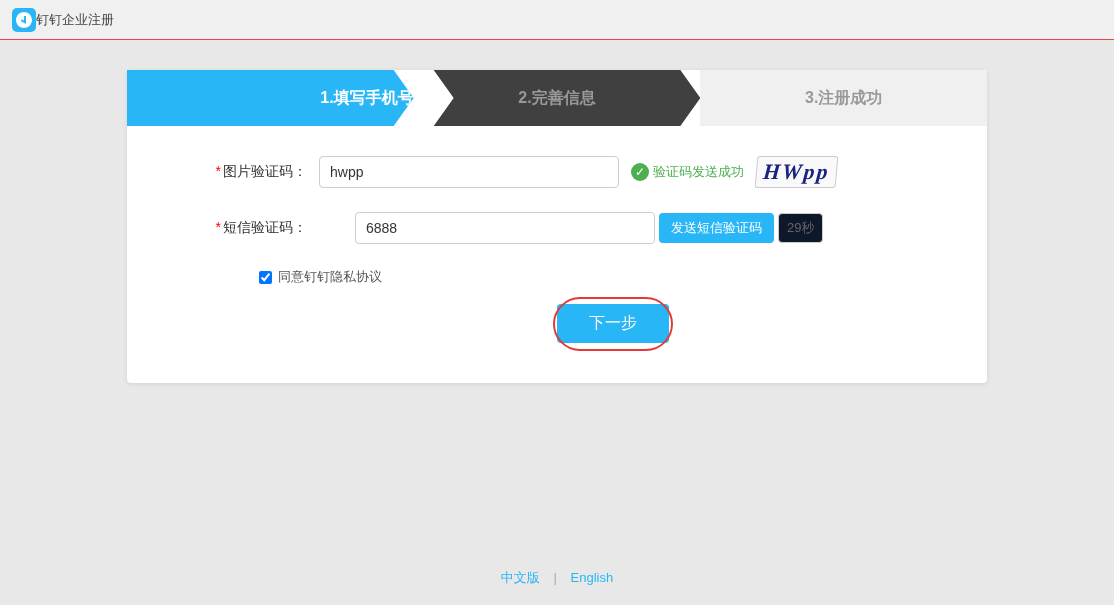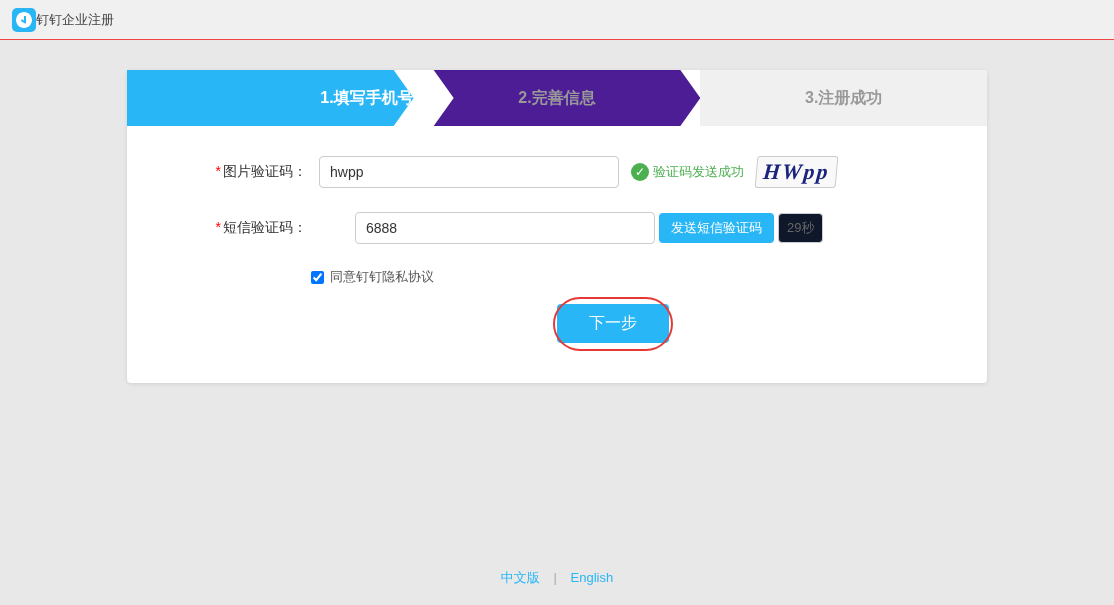--- a/index.html
+++ b/index.html
@@ -58,21 +58,21 @@
       font-weight: bold;
       position: relative;
     }
     .step-active {
       background: #29b6f6;
       color: #fff;
       clip-path: polygon(0 0, calc(100% - 20px) 0, 100% 50%, calc(100% - 20px) 100%, 0 100%);
       justify-content: flex-end;
     }
     .step-inactive {
-      background: #4c1d95;
+      background: #404040;
       color: #999;
       clip-path: polygon(0 0, calc(100% - 20px) 0, 100% 50%, calc(100% - 20px) 100%, 0 100%);
     }
     .step-inactive-last {
       background: #f0f0f0;
       color: #999;
     }
     .step-2 {
       clip-path: polygon(20px 0, calc(100% - 20px) 0, 100% 50%, calc(100% - 20px) 100%, 20px 100%, 40px 50%);
     }
@@ -202,21 +202,21 @@
       font-size: 13px;
       color: #666;
       background: #0f172a;
       white-space: nowrap;
     }
 
     
     .checkbox-row {
       display: flex;
       align-items: center;
-      margin-left: 104px;
+      margin-left: 52px;
       margin-bottom: 18px;
     }
     .checkbox-label {
       font-size: 13px;
       color: #555;
       margin-left: 6px;
     }
 
     
     .next-btn-wrapper {

